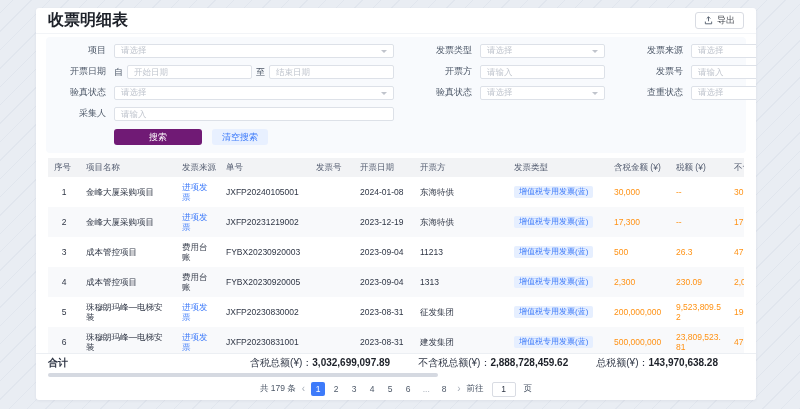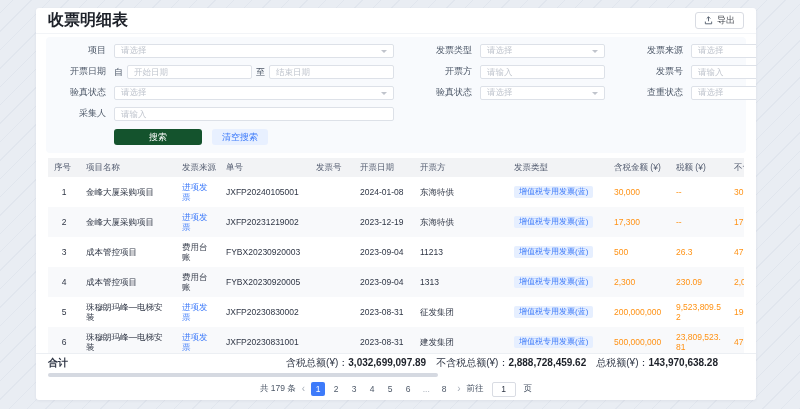--- a/index.html
+++ b/index.html
@@ -20,36 +20,36 @@
   .field{display:flex;align-items:flex-start;height:14px}
   .flabel{flex:0 0 52px;text-align:right;margin-right:8px;font-size:9px;color:#4e5969;white-space:nowrap}
   .ctrl{flex:1;min-width:0;height:14px;background:#fff;border:1px solid #dde1e8;border-radius:2px;display:flex;align-items:center;padding:0 6px;font-size:8.5px;color:#bfc4cd}
   .ctrl .ph{flex:1;overflow:hidden;white-space:nowrap}
   .chev{width:0;height:0;border-left:3px solid transparent;border-right:3px solid transparent;border-top:3.5px solid #c0c4cc}
   input.ctrl{color:#333;outline:none}
   input.ctrl::placeholder{color:#bfc4cd}
   .drange{display:flex;align-items:center;flex:1;gap:4px;min-width:0}
   .dtext{font-size:9px;color:#4e5969}
   .btnrow{margin:8px 0 1px 60px;display:flex;gap:10px}
-  .search-btn{width:88px;height:16px;background:#14532d;color:#fff;border:none;border-radius:3px;font-size:9px;cursor:pointer}
+  .search-btn{width:88px;height:16px;background:#701a75;color:#fff;border:none;border-radius:3px;font-size:9px;cursor:pointer}
   .clear-btn{height:16px;padding:0 10px;background:#e8f0ff;color:#3e7bfa;border:none;border-radius:3px;font-size:9px;cursor:pointer}
   
   .table-wrap{flex:1 1 auto;min-height:0;margin:0 12px;overflow:hidden}
   table{border-collapse:collapse;table-layout:fixed;width:760px;font-size:8.5px}
   th{background:#f2f3f5;color:#515a6e;font-weight:400;text-align:left;height:19px;padding:0 6px;white-space:nowrap;overflow:hidden}
   td{padding:5px 6px;color:#2f3645;vertical-align:middle;line-height:1.18;word-break:break-all}
   tbody tr:nth-child(even){background:#f8f9fb}
   .cno{text-align:center}
   .amt{color:#ff9214}
   .link{color:#3e7bfa;cursor:pointer}
   .badge{display:inline-block;background:#e6efff;color:#3e7bfa;border-radius:2px;padding:1.5px 5px;font-size:8px;white-space:nowrap}
   
   .summary{flex:0 0 18px;border-top:1px solid #eceff3;display:flex;align-items:center;padding:0 38px 0 12px;font-size:10px;color:#2f3645}
   .sum-label{font-weight:700}
-  .sum-items{margin-left:auto;display:flex;gap:10px}
+  .sum-items{margin-left:auto;display:flex;gap:28px}
   .sum-item{white-space:nowrap}
   .sum-item b{color:#1d2129;font-weight:700}
   
   .hscroll{flex:0 0 7px;margin:0 12px;position:relative}
   .thumb{position:absolute;left:0;top:2px;width:390px;height:4px;background:#d5d9e1;border-radius:2px;cursor:pointer}
   
   .pagination{flex:0 0 22px;display:flex;align-items:center;justify-content:center;gap:6px;font-size:8.5px;color:#4e5969}
   .page-btn{min-width:14px;height:14px;line-height:14px;text-align:center;border-radius:2px;cursor:pointer;padding:0 2px}
   .page-btn.active{background:#3e7bfa;color:#fff}
   .page-btn.ell{color:#a6adb8;cursor:default}

